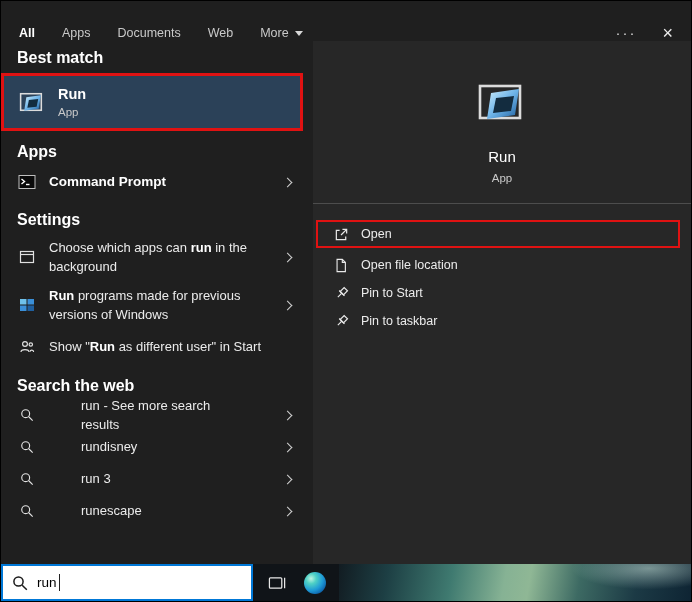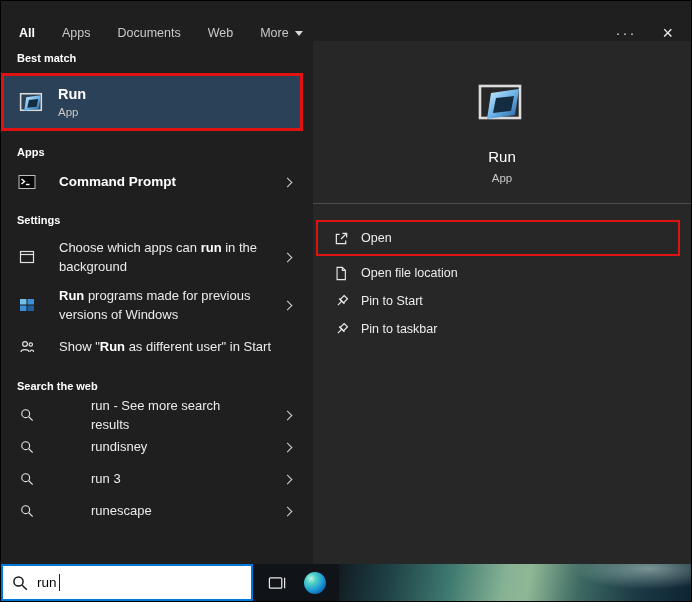--- a/index.html
+++ b/index.html
@@ -19,58 +19,58 @@
   .tab-more{ display:flex; align-items:center; gap:6px; }
   .dd-caret{ width:0; height:0; border-left:4px solid transparent;
     border-right:4px solid transparent; border-top:5px solid #d8d8d8; }
   .topbar-right{ margin-left:auto; display:flex; align-items:center; gap:26px; }
   .overflow{ color:#d6d6d6; font-size:15px; letter-spacing:2px; line-height:10px; }
   .close{ color:#ececec; font-size:18px; line-height:18px; }
 
   
   .left-panel{ position:absolute; top:40px; left:0; width:302px; bottom:37px;
     background:#1f1f1f; padding-top:8px; overflow:hidden; }
-  .section-header{ font-size:11px; font-weight:600; color:#fff; padding:0 16px;
+  .section-header{ font-size:16px; font-weight:600; color:#fff; padding:0 16px;
     height:18px; display:flex; align-items:center; }
   .sh-first{ margin-bottom:6px; }
   .sh{ margin-top:12px; margin-bottom:4px; }
 
   .annotation{ border:3px solid #e01212; }
   .best-row{ height:52px; background:#2b4158; display:flex; align-items:center;
     padding:0 12px 0 13px; }
   .best-texts{ margin-left:11px; }
   .best-title{ font-size:14.5px; font-weight:700; color:#fff; }
   .best-sub{ font-size:11.5px; color:#c9c9c9; margin-top:4px; }
 
   .row{ display:flex; align-items:center; padding:0 12px 0 16px; color:#ebebeb;
     font-size:13px; cursor:default; }
   .row .icon{ width:20px; flex:0 0 20px; margin-right:12px; display:flex;
     justify-content:center; align-items:center; }
-  .row .txt{ flex:1; line-height:1.5; padding-right:4px;margin-left:10px; }
+  .row .txt{ flex:1; line-height:1.5; padding-right:4px; }
   .row .txt b{ color:#fff; font-weight:700; }
   .row-cmd{ height:34px; } .row-cmd .txt{ font-weight:700; color:#fff; font-size:13.5px; }
   .row-s1{ height:30px; } .row-s2{ height:48px; } .row-s3{ height:48px; } .row-s4{ height:36px; }
   .row-web{ height:32px;gap:32px; }
   .chev{ width:7px; height:7px; border-top:1.6px solid #d2d2d2;
     border-right:1.6px solid #d2d2d2; transform:rotate(45deg); flex:0 0 auto; }
 
   
   .preview{ position:absolute; left:312px; top:40px; right:0; bottom:37px;
     background:#272727; display:flex; flex-direction:column; align-items:center;
     padding-top:32px; }
   .preview-title{ margin-top:17px; font-size:15px; color:#fff; }
   .preview-sub{ margin-top:7px; font-size:11.5px; color:#c9c9c9; }
   .divider{ margin-top:19px; width:100%; height:1px; background:#4d4d4d; }
   .actions{ width:100%; margin-top:16px; }
   .action{ display:flex; align-items:center; height:28px; padding-left:20px;
     font-size:12.5px; color:#ececec; cursor:default; }
   .action .aicon{ width:16px; flex:0 0 16px; margin-right:12px; display:flex;
     justify-content:center; align-items:center; }
   .open-annotation{ border:2px solid #e01212; margin:0 11px 3px 3px; }
-  .open-annotation .action{ height:32px; padding-left:15px; }
+  .open-annotation .action{ height:24px; padding-left:15px; }
 
   
   .searchbox{ position:absolute; left:0; bottom:0; width:252px; height:37px;
     background:#fff; border:2px solid #0078d7; display:flex; align-items:center;
     padding:0 9px; cursor:text; }
   .search-value{ margin-left:9px; font-size:13.5px; color:#000; }
   .caret{ width:1px; height:17px; background:#222; margin-left:2px; }
   .taskbar{ position:absolute; left:252px; right:0; bottom:0; height:37px;
     background:#101418; display:flex; align-items:center; }
   .tb-icons{ display:flex; align-items:center; gap:17px; padding:0 13px 0 15px; }

